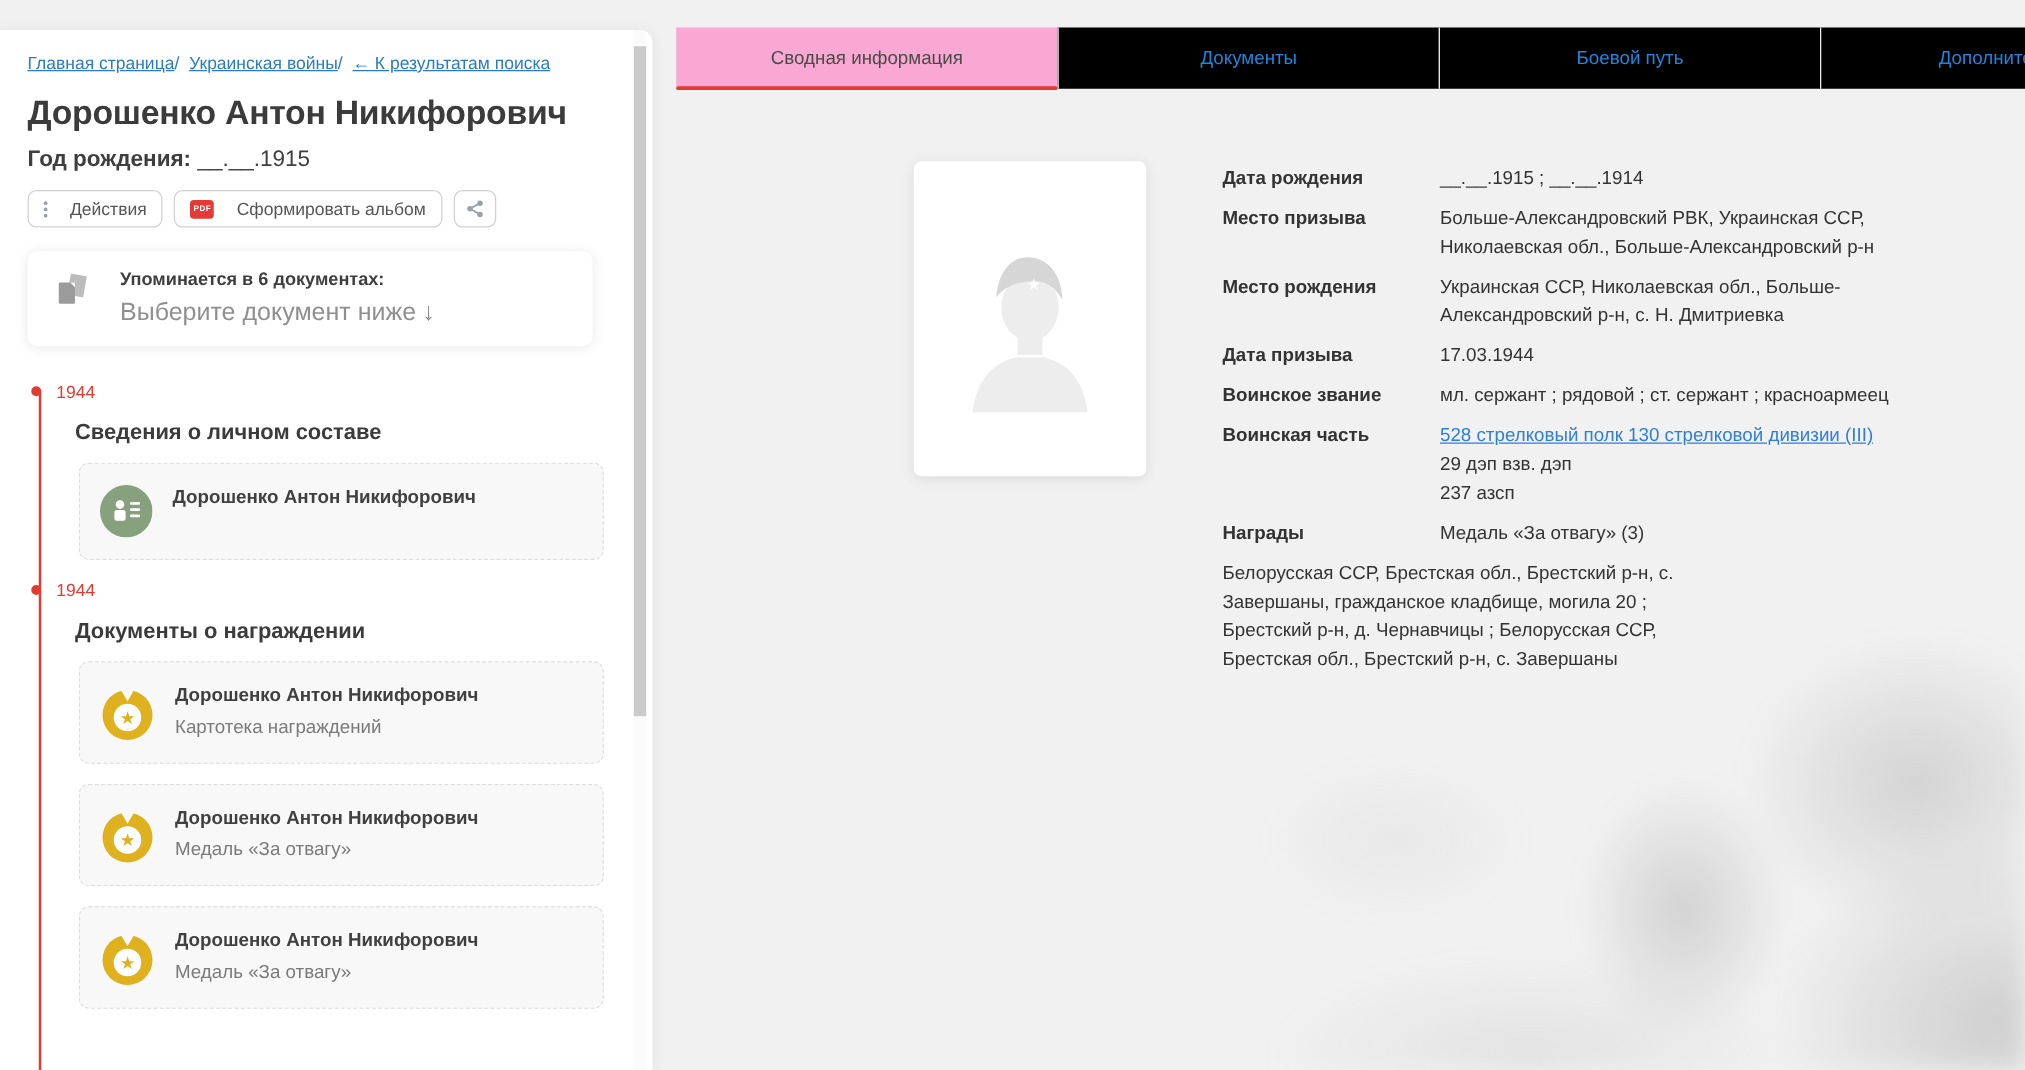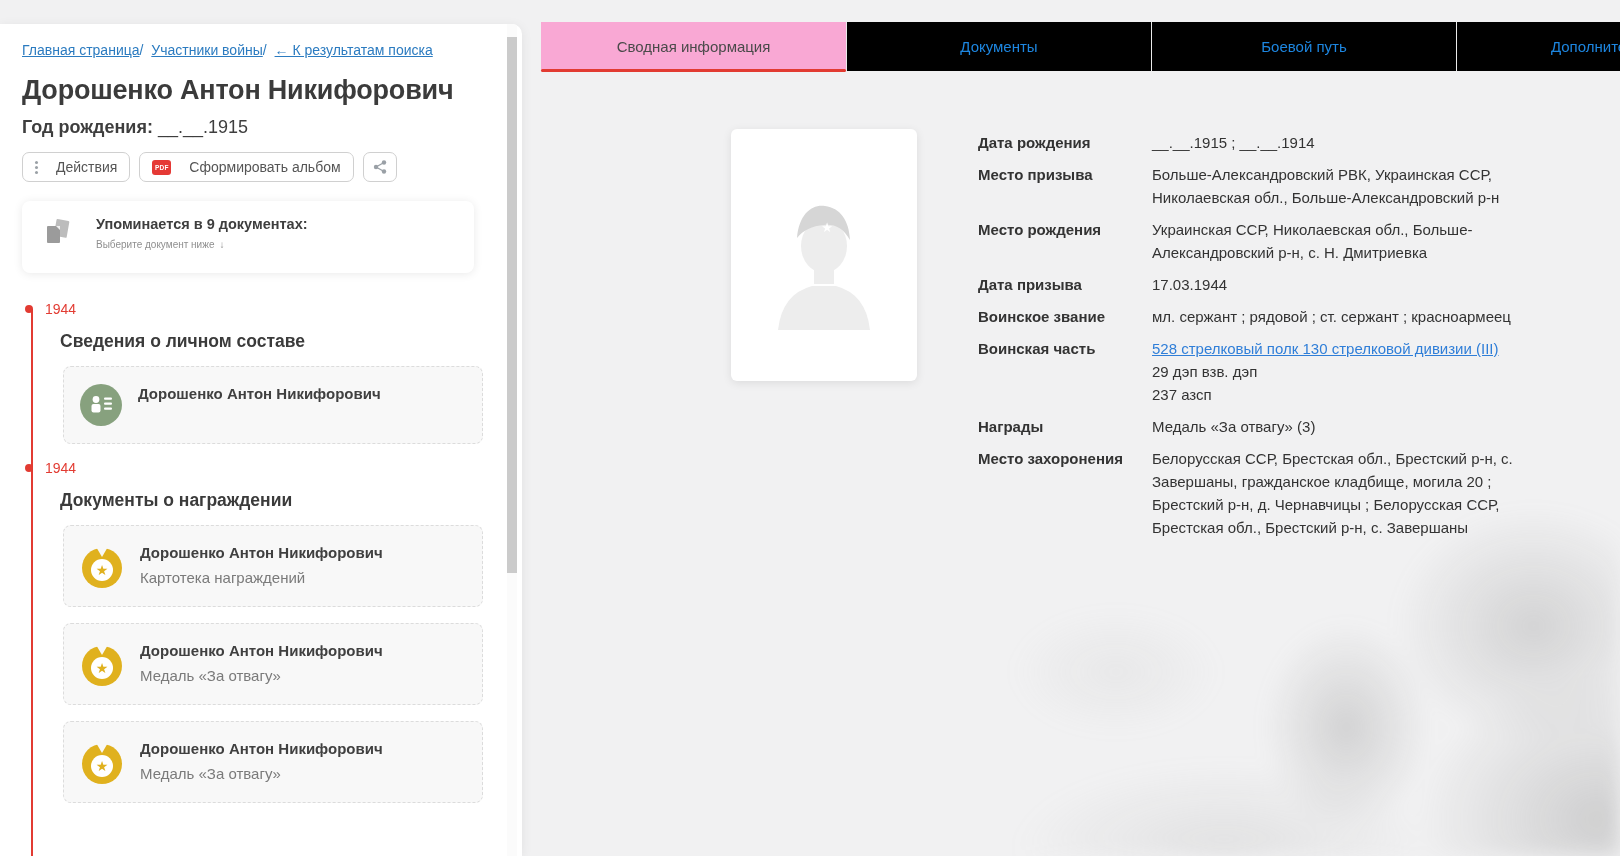--- a/index.html
+++ b/index.html
@@ -65,21 +65,21 @@
   }
   .btn-share { padding:0 8px; }
 
   .mention-box {
     margin-top:19px; width:452px; min-height:72px;
     background:#fff; border-radius:8px;
     box-shadow:0 1px 10px rgba(0,0,0,.09);
     padding:15px 18px; display:flex; align-items:flex-start; gap:22px;
   }
   .mention-title { font-size:14.5px; font-weight:bold; color:#3e3e3e; }
-  .mention-sub { margin-top:7px; font-size:10px; color:#8f8f8f; }
+  .mention-sub { margin-top:7px; font-size:20px; color:#8f8f8f; }
   .mention-sub .arrow { margin-left:5px; }
 
   
   .timeline { position:relative; margin-top:28px; padding-bottom:40px; }
   .timeline-line {
     position:absolute; left:9px; top:8px; width:2px; height:1200px; background:#e23b32;
   }
   .tl-year {
     display:flex; align-items:center; gap:12px; font-size:14px; color:#e23b32;
     position:relative; margin-bottom:14px;
@@ -177,31 +177,30 @@
       <a>528 стрелковый полк 130 стрелковой дивизии (III)</a>
       <div>29 дэп взв. дэп</div>
       <div>237 азсп</div>
     </div>
   </div>
   <div class="srow sr-gap">
     <div class="slabel">Награды</div>
     <div class="svalue">Медаль «За отвагу» (3)</div>
   </div>
   <div class="srow">
-    <div class="slabel">Место захоронения</div>
     <div class="svalue">Белорусская ССР, Брестская обл., Брестский р-н, с. Завершаны, гражданское кладбище, могила 20 ; Брестский р-н, д. Чернавчицы ; Белорусская ССР, Брестская обл., Брестский р-н, с. Завершаны</div>
   </div>
 </div>
 
 <div class="left-panel">
   <div class="left-content">
 
     <div class="breadcrumb">
       <a>Главная страница</a><span class="sep">/</span>
-      <a>Участники войны</a><span class="sep">/</span>
+      <a>Украинская войны</a><span class="sep">/</span>
       <a>← К результатам поиска</a>
     </div>
 
     <h1 class="person-name">Дорошенко Антон Никифорович</h1>
 
     <div class="birth-line">
       <b>Год рождения:</b>
       <span>__.__.1915</span>
     </div>
 
@@ -231,21 +230,21 @@
 
     <div class="mention-box">
       <svg width="34" height="34" viewBox="0 0 34 34">
         <g transform="rotate(10 22 13)">
           <rect x="15" y="4" width="13" height="17" rx="1" fill="#bcbcbc"></rect>
         </g>
         <rect x="7" y="10" width="13" height="17" rx="1" fill="#9b9b9b"></rect>
         <polygon points="16,10 20,10 20,14" fill="#ffffff" opacity="0.85"></polygon>
       </svg>
       <div>
-        <div class="mention-title">Упоминается в 9 документах:</div>
+        <div class="mention-title">Упоминается в 6 документах:</div>
         <div class="mention-sub">
           <span>Выберите документ ниже</span><span class="arrow">↓</span>
         </div>
       </div>
     </div>
 
     <div class="timeline">
       <div class="timeline-line"></div>
 
       <div class="tl-group">

